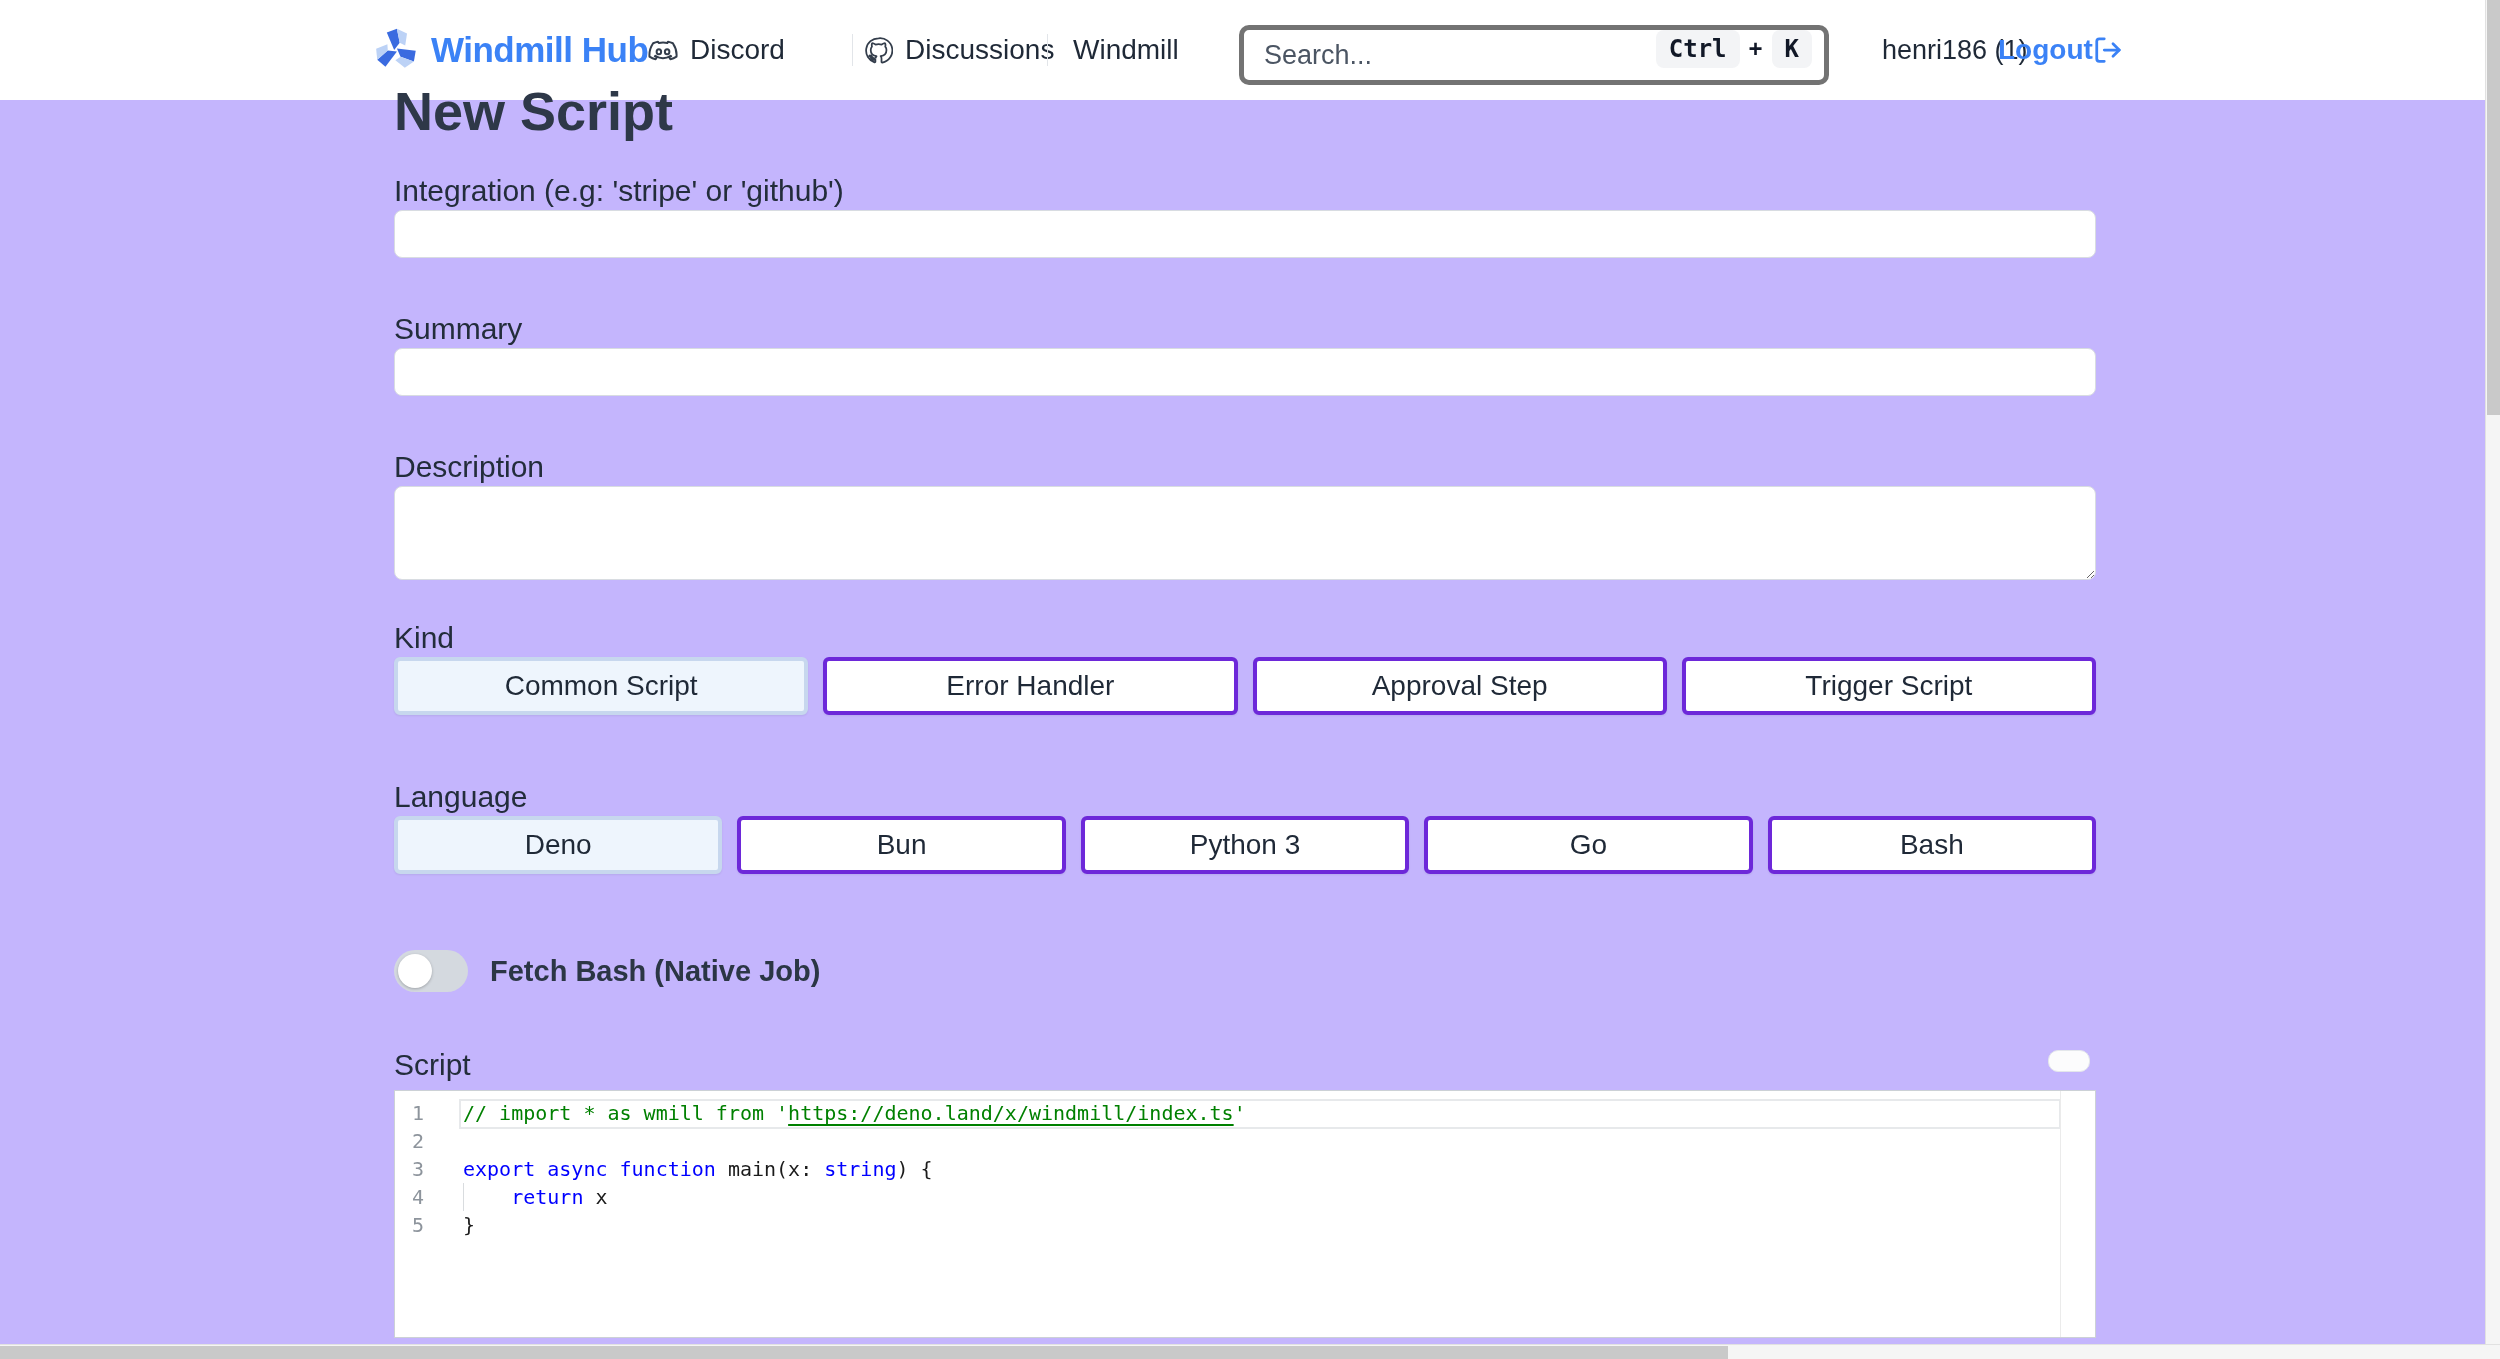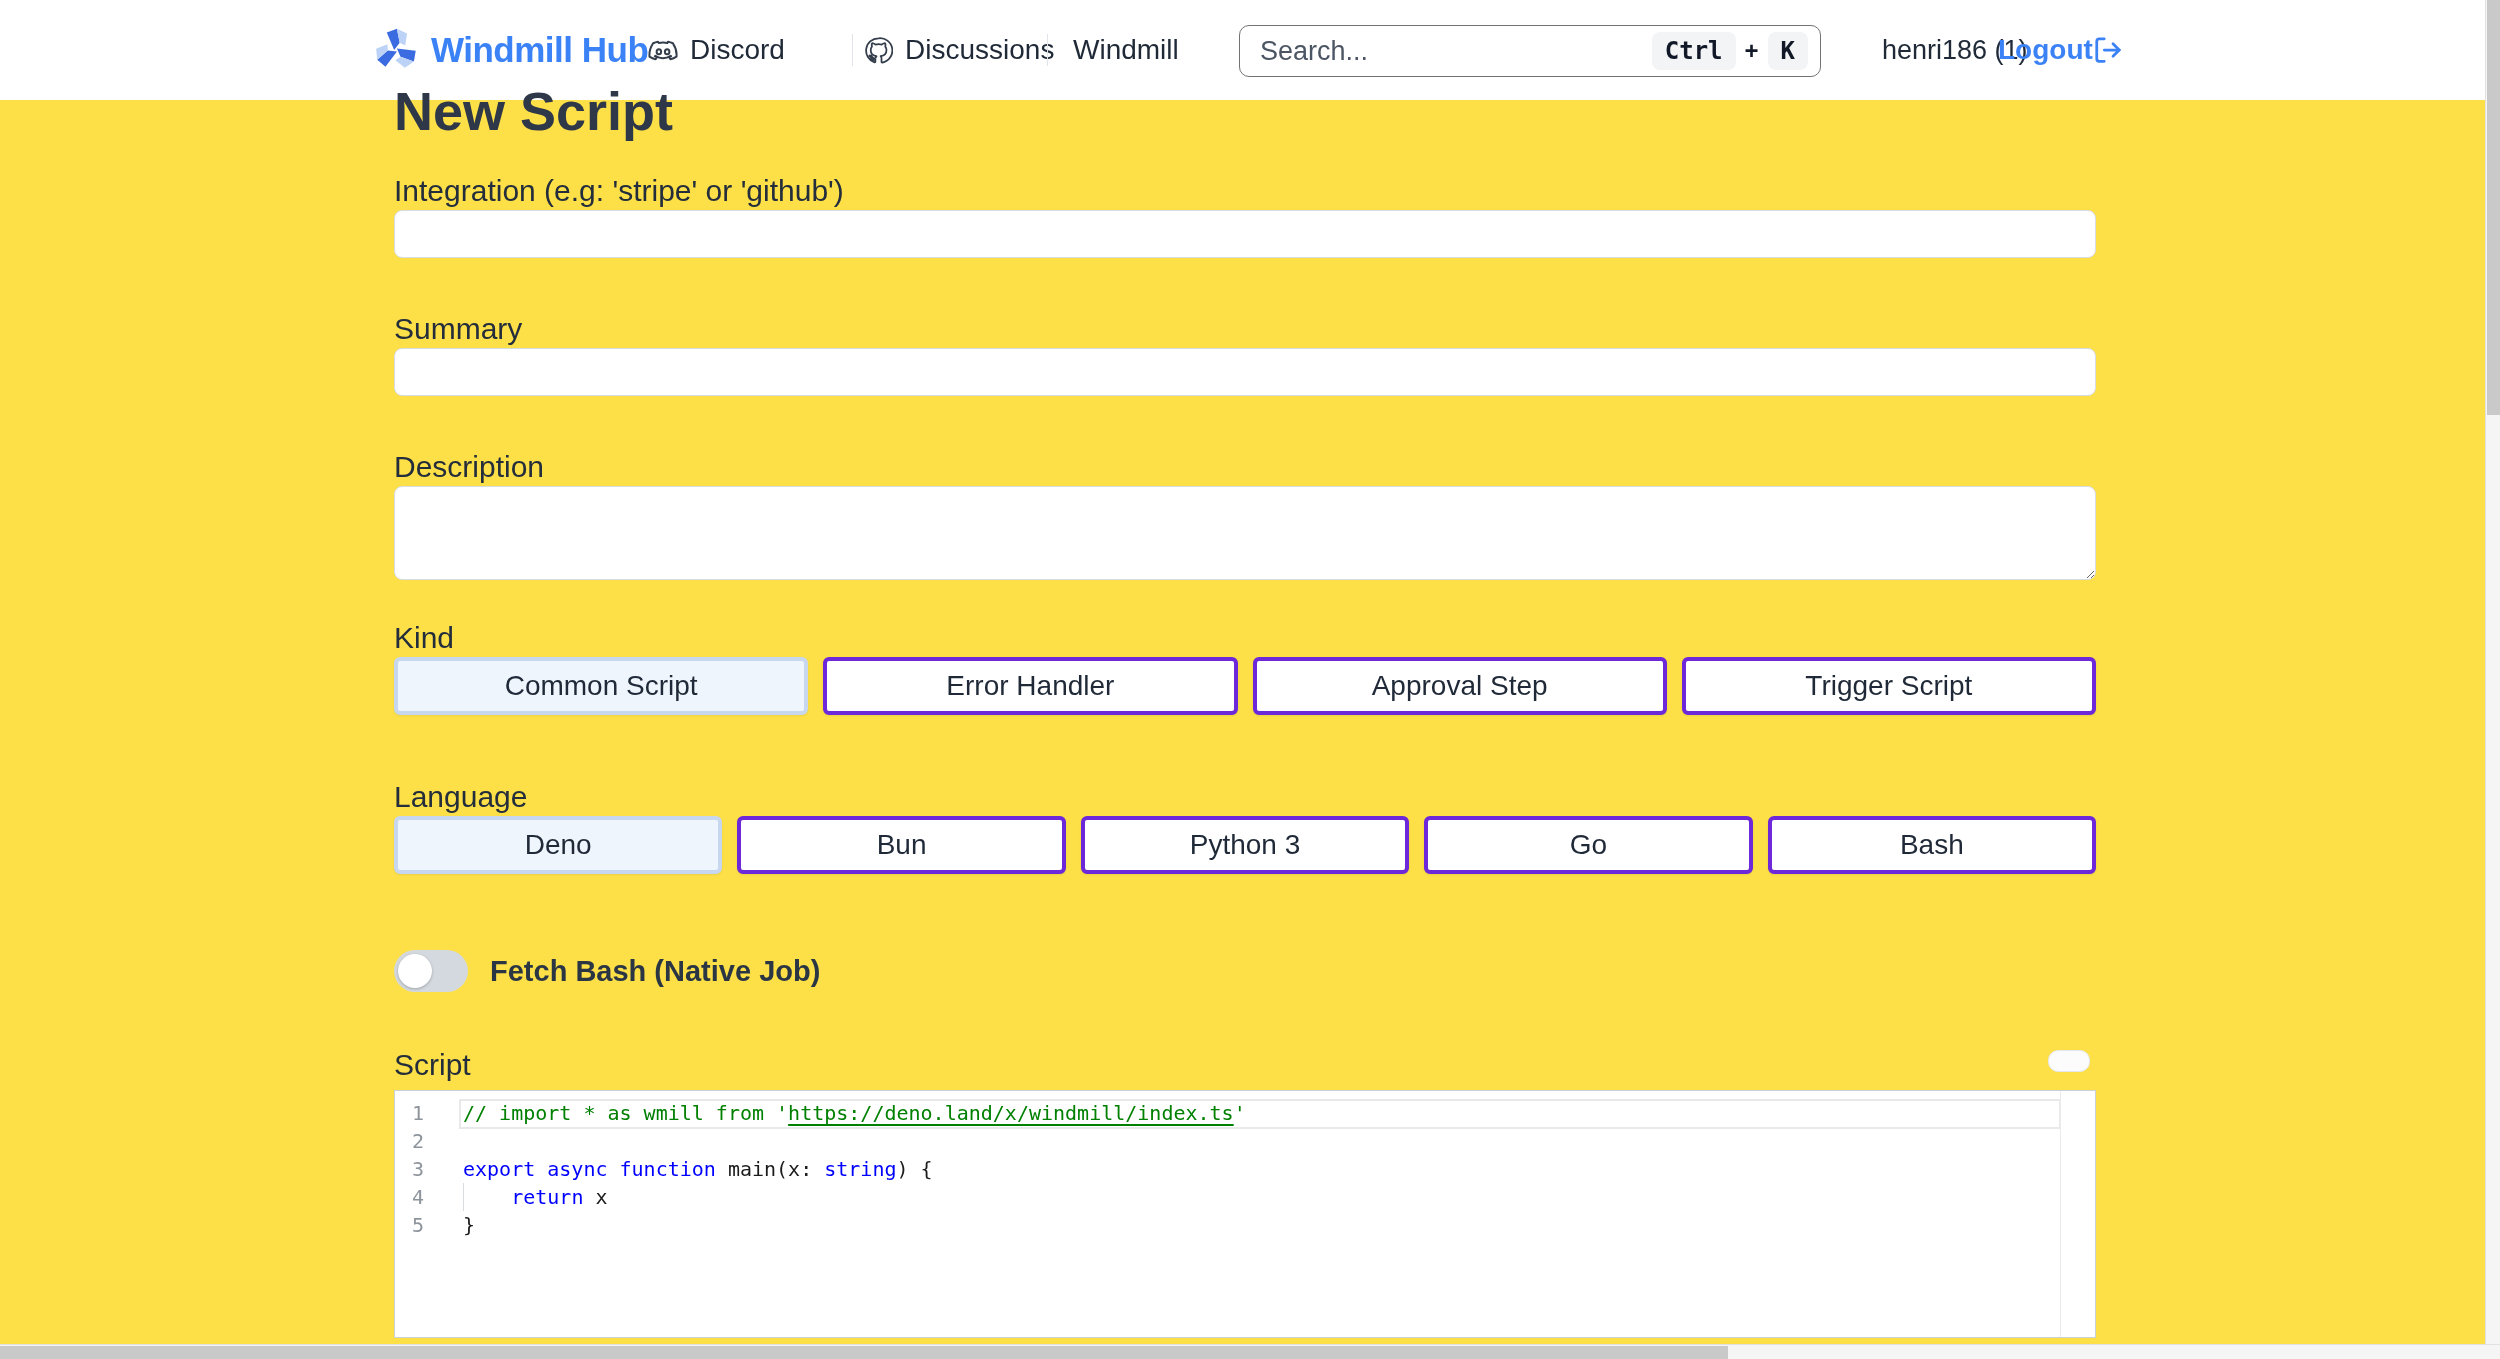--- a/index.html
+++ b/index.html
@@ -1,27 +1,27 @@
 <!DOCTYPE html>
 <html><head>
 <meta charset="utf-8">
 <style>
   html,body{margin:0;padding:0;width:2500px;height:1359px;overflow:hidden;background:#fff;
             font-family:"Liberation Sans", sans-serif;}
-  .page{position:relative;width:2500px;height:1359px;background:#fde047;overflow:hidden;}
+  .page{position:relative;width:2500px;height:1359px;background:#c4b5fd;overflow:hidden;}
 
   
   .header{position:absolute;left:0;top:0;width:2500px;height:100px;background:#fff;}
   .hitem{position:absolute;top:0;height:100px;display:flex;align-items:center;}
   .brand{left:373px;gap:12px;cursor:pointer;}
   .brand-text{font-size:35px;font-weight:800;color:#3b82f6;letter-spacing:-.5px;}
   .nav-link{gap:12px;font-size:28px;font-weight:500;color:#1f2937;cursor:pointer;}
   .nav-divider{position:absolute;top:34px;width:1px;height:32px;background:#e2e5e9;}
   .search{left:1239px;top:25px;height:50px;width:580px;position:absolute;
-          border:1px solid #737373;border-radius:10px;background:#fff;display:flex;align-items:center;}
+          border:5px solid #737373;border-radius:10px;background:#fff;display:flex;align-items:flex-start;}
   .search input{border:0;outline:0;background:transparent;flex:1;height:100%;padding:0 0 0 20px;
           font-size:27px;color:#1f2937;font-family:"Liberation Sans",sans-serif;}
   .search input::placeholder{color:#4b5563;font-weight:500;opacity:1;}
   .kbd-wrap{display:flex;align-items:center;gap:9px;padding-right:12px;}
   .kbd{background:#f3f4f6;border-radius:8px;padding:5px 13px;font-family:"DejaVu Sans Mono",monospace;
        font-size:24px;font-weight:700;color:#111827;}
   .kbd-plus{font-size:24px;color:#111827;font-weight:600;}
   .user-name{left:1882px;font-size:27px;color:#1f2937;cursor:pointer;}
   .logout{left:1998px;font-size:28px;font-weight:600;color:#3b82f6;cursor:pointer;}
 

